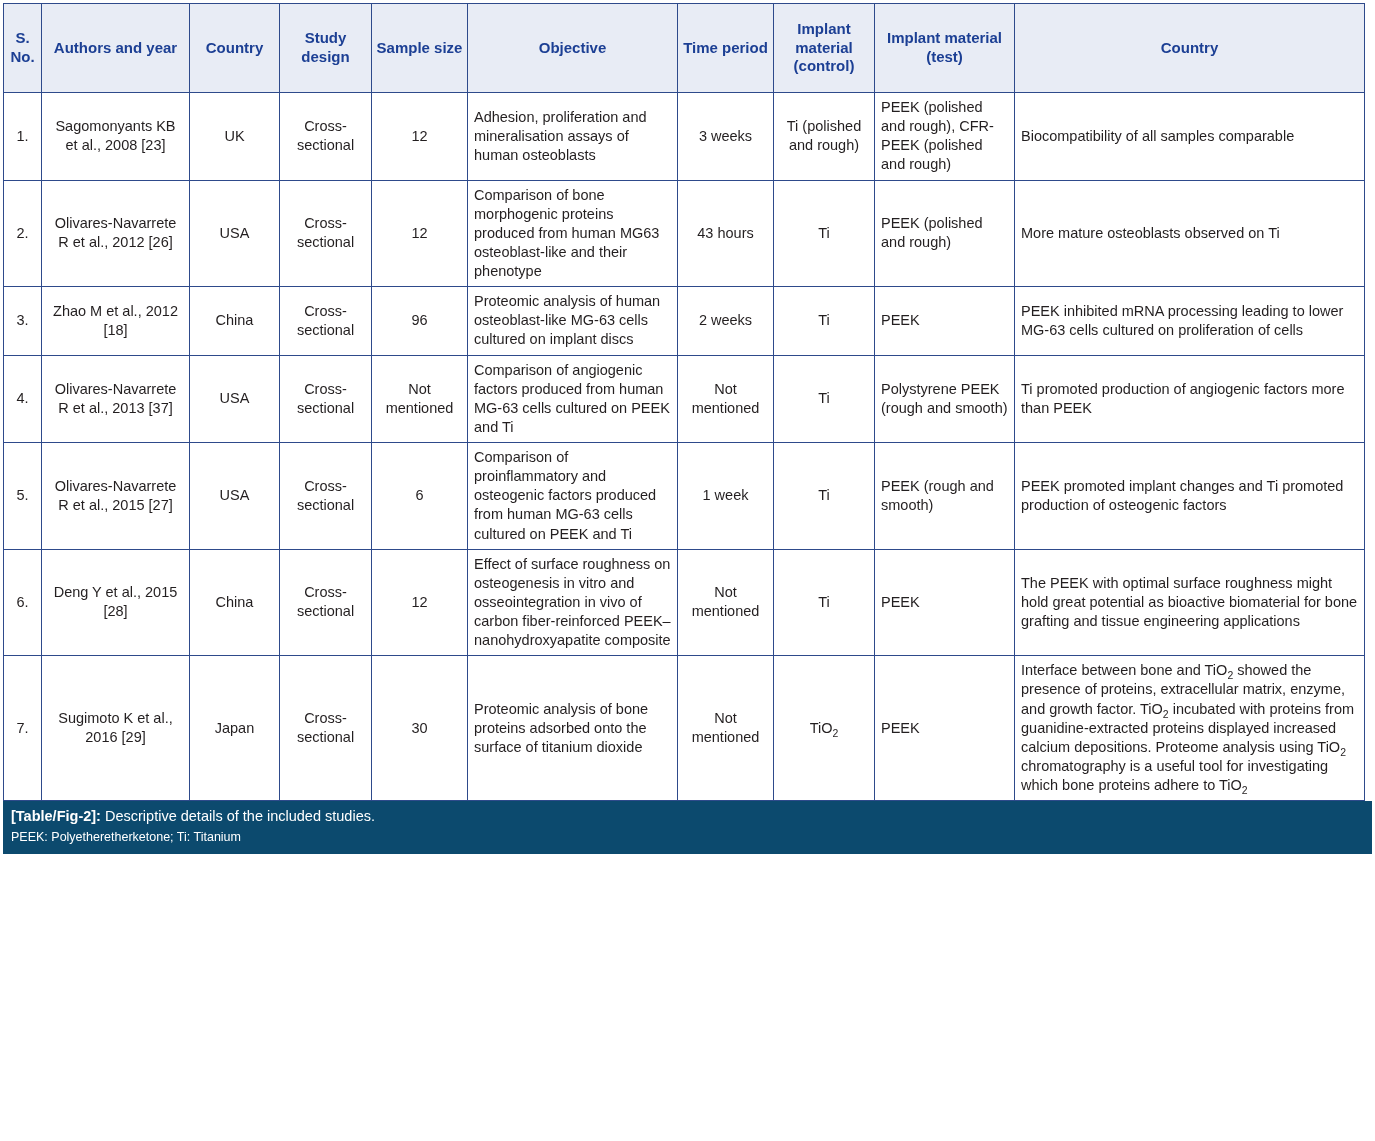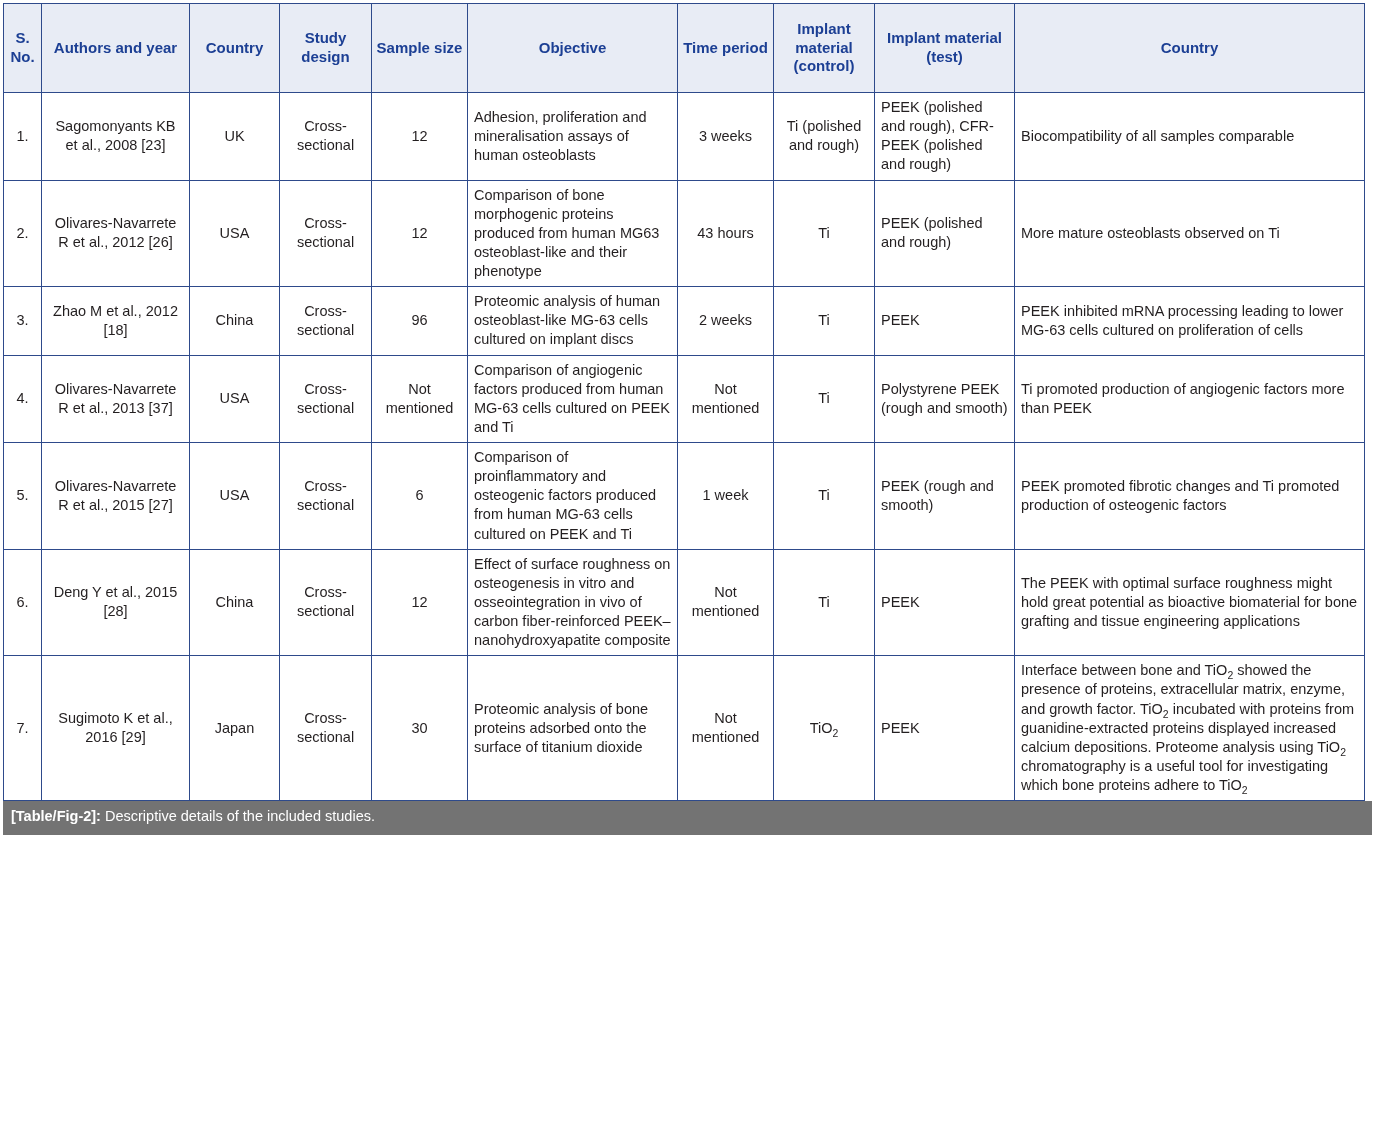--- a/index.html
+++ b/index.html
@@ -54,21 +54,21 @@
   col.c-ctrl    { width: 101px; }
   col.c-test    { width: 140px; }
   col.c-outcome { width: 350px; }
 
   td.center { text-align: center; }
   td.left   { text-align: left; }
 
   .caption {
     width: 1369px;
     margin-left: 3px;
-    background: #737373;
+    background: #0c4a6e;
     color: #ffffff;
     padding: 6px 8px 8px 8px;
     box-sizing: border-box;
   }
   .caption .line1 {
     font-size: 14.5px;
     line-height: 1.35;
   }
   .caption .line1 b {
     font-weight: bold;
@@ -167,21 +167,21 @@
       <tr>
         <td class="center">5.</td>
         <td class="center">Olivares-Navarrete R et al., 2015 [27]</td>
         <td class="center">USA</td>
         <td class="center">Cross-sectional</td>
         <td class="center">6</td>
         <td class="left">Comparison of proinflammatory and osteogenic factors produced from human MG-63 cells cultured on PEEK and Ti</td>
         <td class="center">1 week</td>
         <td class="center">Ti</td>
         <td class="left">PEEK (rough and smooth)</td>
-        <td class="left">PEEK promoted fibrotic changes and Ti promoted production of osteogenic factors</td>
+        <td class="left">PEEK promoted implant changes and Ti promoted production of osteogenic factors</td>
       </tr>
       <tr>
         <td class="center">6.</td>
         <td class="center">Deng Y et al., 2015 [28]</td>
         <td class="center">China</td>
         <td class="center">Cross-sectional</td>
         <td class="center">12</td>
         <td class="left">Effect of surface roughness on osteogenesis in vitro and osseointegration in vivo of carbon fiber-reinforced PEEK–nanohydroxyapatite composite</td>
         <td class="center">Not mentioned</td>
         <td class="center">Ti</td>
@@ -202,13 +202,14 @@
       </tr>
     </tbody>
   </table>
 </div>
 
 <div class="caption">
   <div class="line1">
     <b>[Table/Fig-2]:</b>
     <span>Descriptive details of the included studies.</span>
   </div>
+  <div class="line2">PEEK: Polyetheretherketone; Ti: Titanium</div>
 </div>
 
 </body></html>

